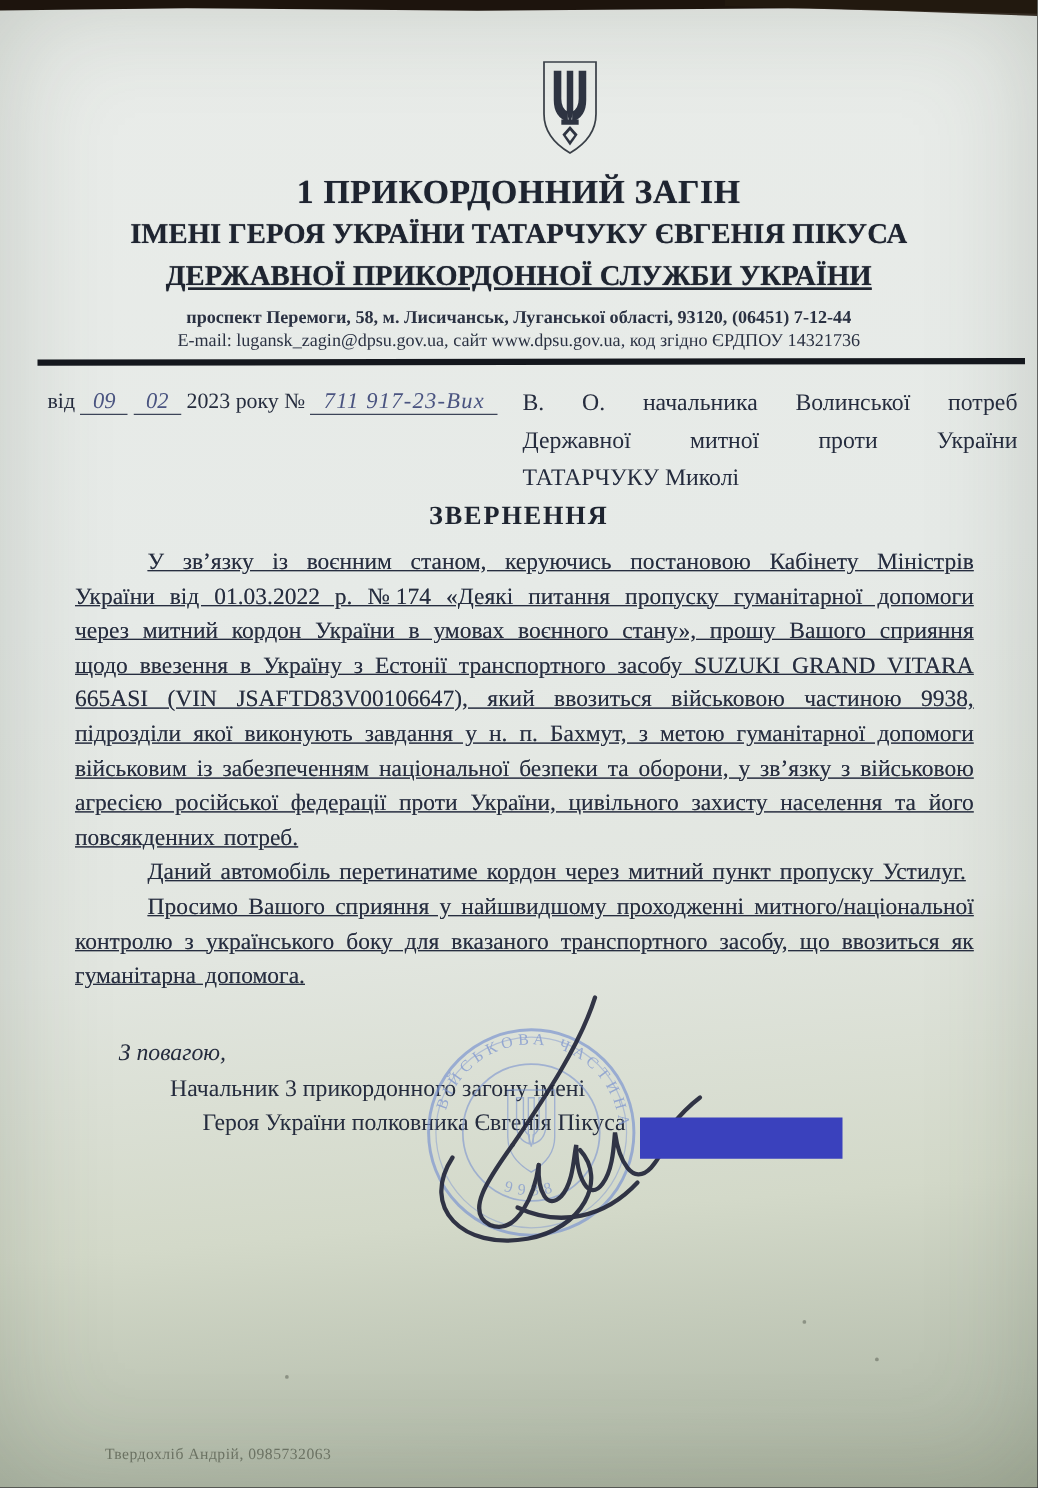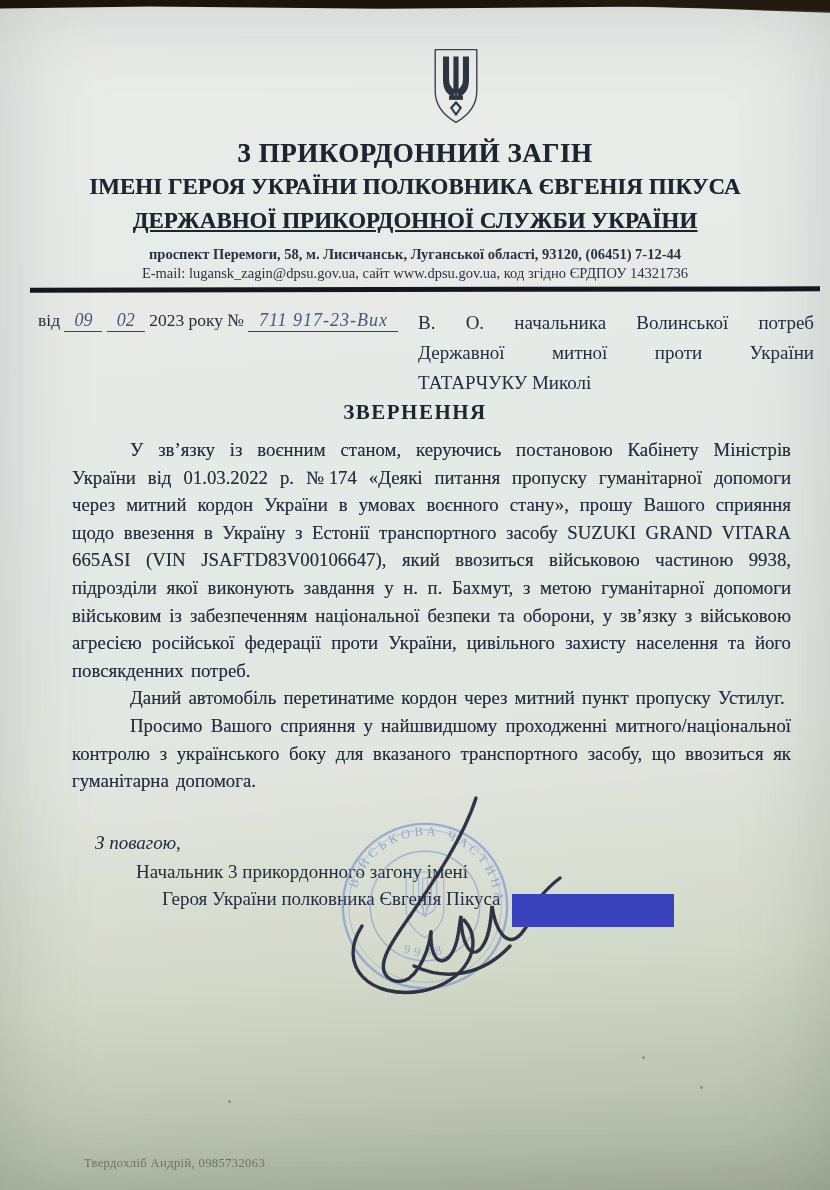--- a/index.html
+++ b/index.html
@@ -23,22 +23,22 @@
   .addr{top:246px;font-size:14.5px;font-weight:bold;color:#2a3142;text-shadow:none;}
   .mail{top:265px;font-size:14.5px;font-weight:normal;color:#2a3142;text-shadow:none;}
   .rule{position:absolute;left:30px;top:287px;width:790px;height:5px;background:#14171d;transform:rotate(-.1deg);}
   .ref{position:absolute;left:38px;top:310px;font-size:17.5px;white-space:nowrap;}
   .blank{display:inline-block;border-bottom:1.6px solid #3c4458;text-align:center;}
   .hand{font-style:italic;color:#4a5480;font-size:18px;transform:rotate(-1.5deg);}
   .d{min-width:38px;} .m{min-width:38px;} .num{min-width:150px;letter-spacing:1px;}
   .addressee{position:absolute;left:418px;top:308px;width:396px;font-size:19px;line-height:30px;}
   .addressee .just{text-align:justify;text-align-last:justify;}
   .title{position:absolute;width:100%;top:400px;text-align:center;font-weight:bold;font-size:21px;letter-spacing:1.5px;color:#1e2430;}
-  .body{position:absolute;left:72px;top:436px;width:719px;font-size:18.8px;line-height:27.6px;
-    text-align:justify;word-spacing:2.5px;color:#262d3f;text-shadow:0 0 .5px rgba(38,45,63,.55);}
+  .body{position:absolute;left:60px;top:436px;width:719px;font-size:18.8px;line-height:27.6px;
+    text-align:justify;word-spacing:2.5px;color:#262d3f;text-shadow:0 0 .5px rgba(38,45,63,.55);text-decoration:underline;}
   .body p{margin:0;text-indent:58px;}
   .sal{position:absolute;left:95px;top:832px;font-style:italic;font-size:19px;}
   .pos1{position:absolute;left:136px;top:861px;font-size:19px;}
   .pos2{position:absolute;left:136px;top:888px;font-size:19px;margin-left:26px;}
   .stamp{position:absolute;left:337px;top:818px;opacity:.85;}
   .sig{position:absolute;left:318px;top:794px;}
   .redaction{position:absolute;left:512px;top:894px;width:162px;height:33px;background:#3a41bd;}
   .footer{position:absolute;left:84px;top:1156px;font-size:12.5px;color:#6b7263;letter-spacing:.4px;}
   .speck{position:absolute;width:3px;height:3px;border-radius:50%;background:rgba(60,64,55,.4);}
 </style>
@@ -55,22 +55,22 @@
     <g fill="#2e3442">
       <path d="M15,12 h7 v26 q0,9 6,12 v9 q-13,-4 -13,-20 z"></path>
       <path d="M45,12 h-7 v26 q0,9 -6,12 v9 q13,-4 13,-20 z"></path>
       <path d="M27,12 h6 v38 l-3,12 l-3,-12 z"></path>
       <path d="M22,57 h16 v5 h-16 z"></path>
       <path d="M30,63 l7,8 l-7,10 l-7,-10 z"></path>
     </g>
     <path d="M30,67 l4,4.5 l-4,5.5 l-4,-5.5 z" fill="#e6eae7"></path>
   </svg>
 
-  <div class="hline h1">3 ПРИКОРДОННИЙ ЗАГІН</div>
-  <div class="hline h2">ІМЕНІ ГЕРОЯ УКРАЇНИ ПОЛКОВНИКА ЄВГЕНІЯ ПІКУСА</div>
+  <div class="hline h1">1 ПРИКОРДОННИЙ ЗАГІН</div>
+  <div class="hline h2">ІМЕНІ ГЕРОЯ УКРАЇНИ ТАТАРЧУКУ ЄВГЕНІЯ ПІКУСА</div>
   <div class="hline h3">ДЕРЖАВНОЇ ПРИКОРДОННОЇ СЛУЖБИ УКРАЇНИ</div>
   <div class="hline addr">проспект Перемоги, 58, м. Лисичанськ, Луганської області, 93120, (06451) 7-12-44</div>
   <div class="hline mail">E-mail: lugansk_zagin@dpsu.gov.ua, сайт www.dpsu.gov.ua, код згідно ЄРДПОУ 14321736</div>
 
   <div class="rule"></div>
 
   <div class="ref">
     <span>від</span>
     <span class="blank d"><span class="hand">09</span></span>
     <span class="blank m"><span class="hand">02</span></span>

